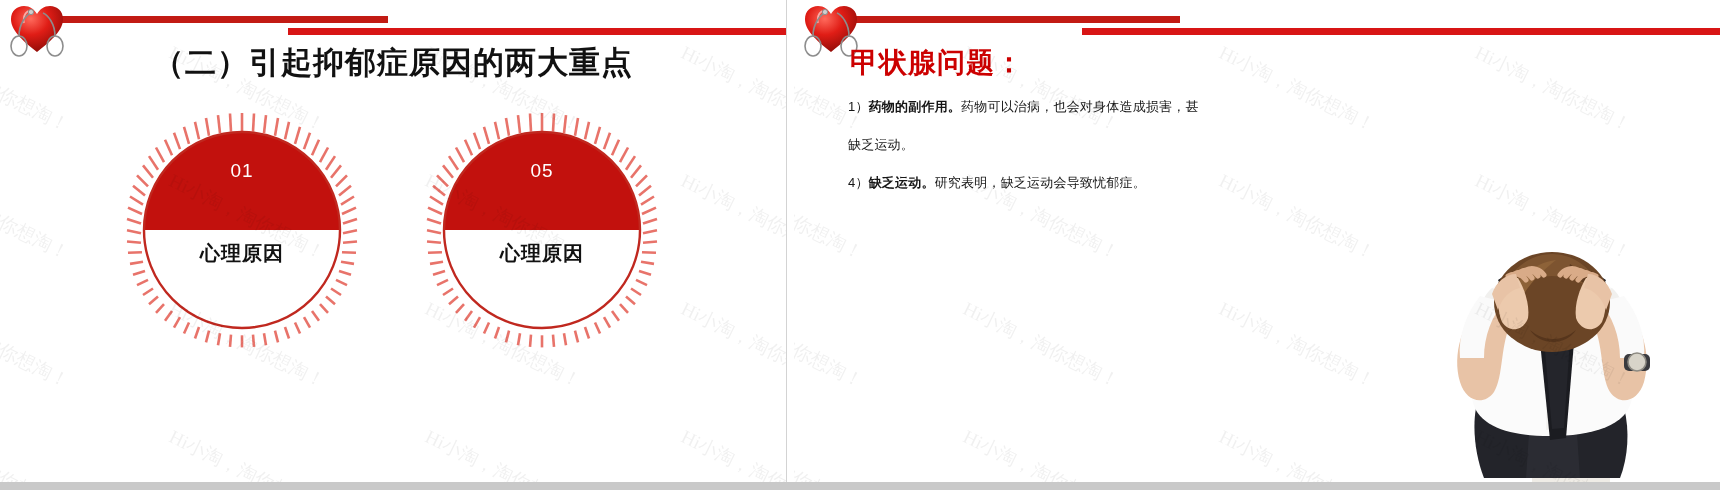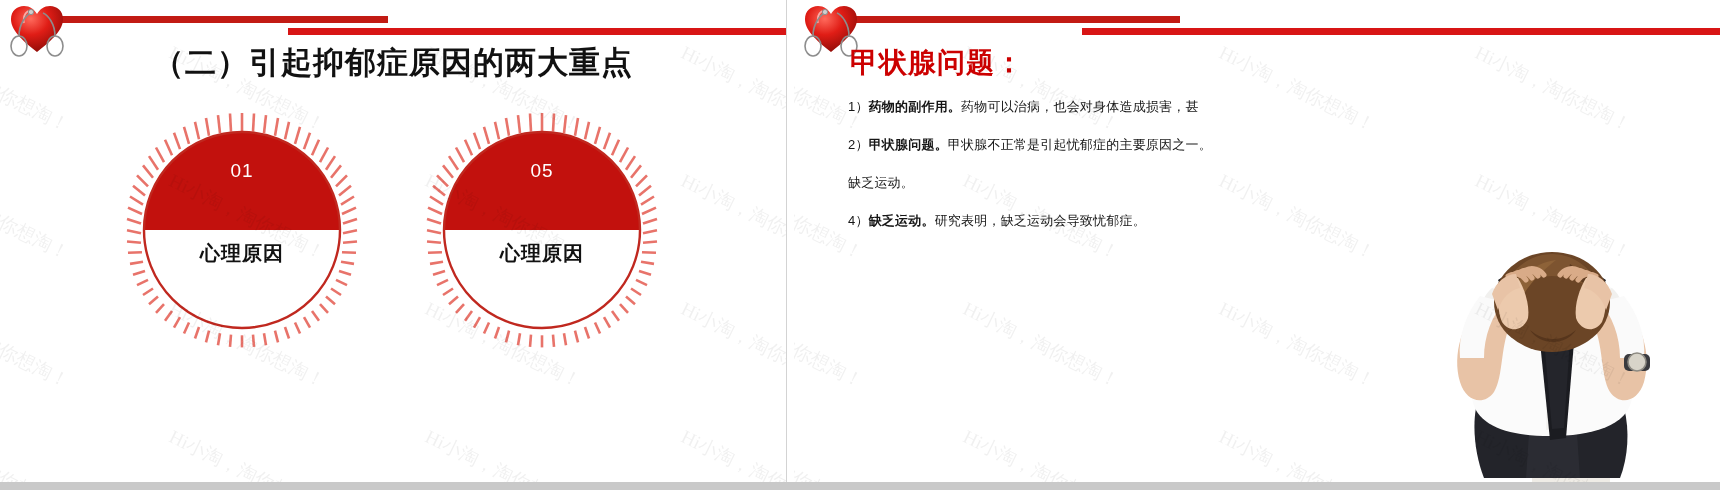--- a/index.html
+++ b/index.html
@@ -300,21 +300,20 @@
         <path d="M13 34 C13 22 20 13 25 11" stroke="#8d8d8d" stroke-width="1.6" fill="none"></path>
         <path d="M49 34 C49 22 42 13 37 11" stroke="#8d8d8d" stroke-width="1.6" fill="none"></path>
         <circle cx="25" cy="10" r="2.6" fill="#cfcfcf" stroke="#8d8d8d" stroke-width="1"></circle>
       </svg>
     </div>
 
     <div class="sub-title">甲状腺问题：</div>
 
     <div class="body-copy" id="body-copy">
         <p><span>1）</span><b>药物的副作用。</b><span>药物可以治病，也会对身体造成损害，甚</span></p>
-        <p><span>2）</span><b>甲状腺问题。</b><span>甲状腺不正常是引起忧郁症的主要原因之一。</span></p>
         <p><span>缺乏运动。</span></p>
         <p><span>4）</span><b>缺乏运动。</b><span>研究表明，缺乏运动会导致忧郁症。</span></p>
       </div>
 
     <svg class="photo" viewBox="0 0 340 252">
       <rect x="0" y="0" width="340" height="252" fill="#ffffff"></rect>
 
       <rect x="152" y="232" width="78" height="20" fill="#efece6"></rect>
       <rect x="150" y="226" width="84" height="9" rx="3" fill="#e3ded5"></rect>
 

